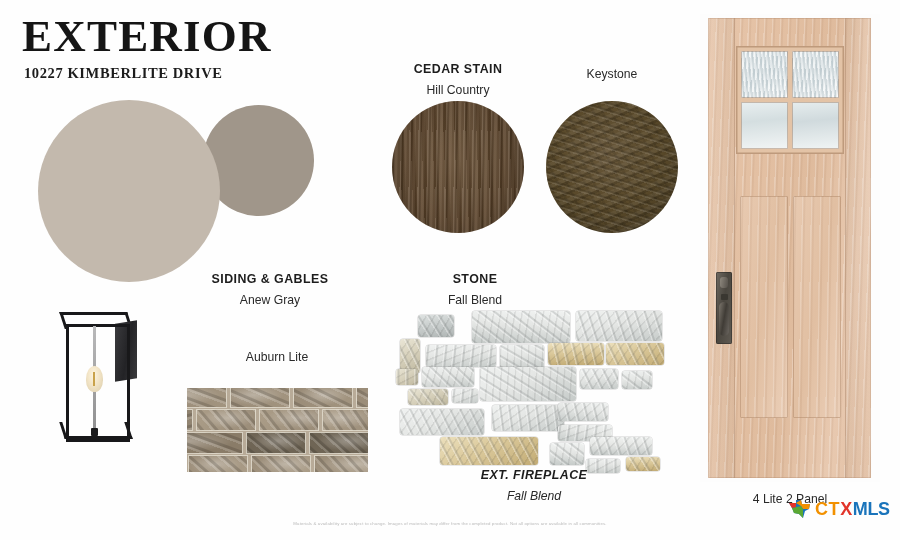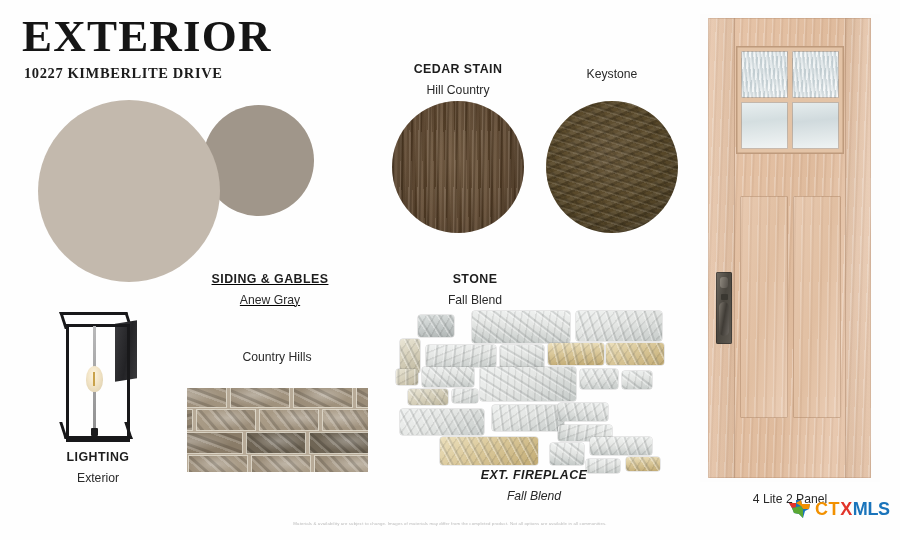--- a/index.html
+++ b/index.html
@@ -258,21 +258,21 @@
 <div class="board">
 
   <div class="header">
     <div class="title">EXTERIOR</div>
     <div class="subtitle">10227 KIMBERLITE DRIVE</div>
   </div>
 
   <div class="swatch" id="soffit-swatch"></div>
   <div class="swatch" id="siding-swatch"></div>
 
-  <div class="cap" style="left:163px;top:272px;width:214px;text-decoration:underline;">
+  <div class="cap" style="left:163px;top:272px;width:214px;">
     <div class="cname">SIDING &amp; GABLES</div>
     <div class="cval">Anew Gray</div>
   </div>
 
 
   <div class="cap" style="left:358px;top:62px;width:200px;">
     <div class="cname">CEDAR STAIN</div>
     <div class="cval">Hill Country</div>
   </div>
   <div class="stain" id="cedar-stain">
@@ -289,27 +289,23 @@
   <div id="lighting-fixture">
     <div class="lf-skew-top"></div>
     <div class="lf-back"></div>
     <div class="lf-frame"></div>
     <div class="lf-skew-bot"></div>
     <div class="lf-stem"></div>
     <div class="lf-bulb"></div>
     <div class="lf-filament"></div>
     <div class="lf-base"></div>
   </div>
-  <div class="cap" style="left:28px;top:450px;width:140px;">
-    <div class="cname">LIGHTING</div>
-    <div class="cval">Exterior</div>
-  </div>
 
   <div class="cap" style="left:177px;top:345px;width:200px;">
-    <div class="cval">Country Hills</div>
+    <div class="cval">Auburn Lite</div>
   </div>
   <div id="brick-swatch">
       <div class="brick-row" style="top: -2px;">
         <div class="brick-u" style="left: 0px; top: 0px; width: 60px; background: repeating-linear-gradient(20deg, rgba(255, 255, 255, 0.16) 0px, rgba(255, 255, 255, 0.16) 2px, rgba(0, 0, 0, 0.14) 3px, rgba(0, 0, 0, 0.14) 5px, transparent 6px, transparent 11px), radial-gradient(at 25% 40%, rgba(255, 255, 255, 0.3), transparent 60%), linear-gradient(100deg, rgb(154, 140, 120), rgb(162, 148, 127));"></div>
         <div class="brick-u" style="left: 63px; top: 0px; width: 60px; background: repeating-linear-gradient(23deg, rgba(255, 255, 255, 0.16) 0px, rgba(255, 255, 255, 0.16) 2px, rgba(0, 0, 0, 0.14) 3px, rgba(0, 0, 0, 0.14) 5px, transparent 6px, transparent 11px), radial-gradient(at 38% 40%, rgba(255, 255, 255, 0.3), transparent 60%), linear-gradient(100deg, rgb(154, 140, 120), rgb(162, 148, 127));"></div>
         <div class="brick-u" style="left: 126px; top: 0px; width: 60px; background: repeating-linear-gradient(26deg, rgba(255, 255, 255, 0.16) 0px, rgba(255, 255, 255, 0.16) 2px, rgba(0, 0, 0, 0.14) 3px, rgba(0, 0, 0, 0.14) 5px, transparent 6px, transparent 11px), radial-gradient(at 51% 40%, rgba(255, 255, 255, 0.3), transparent 60%), linear-gradient(100deg, rgb(154, 140, 120), rgb(162, 148, 127));"></div>
         <div class="brick-u" style="left: 189px; top: 0px; width: 60px; background: repeating-linear-gradient(29deg, rgba(255, 255, 255, 0.16) 0px, rgba(255, 255, 255, 0.16) 2px, rgba(0, 0, 0, 0.14) 3px, rgba(0, 0, 0, 0.14) 5px, transparent 6px, transparent 11px), radial-gradient(at 64% 40%, rgba(255, 255, 255, 0.3), transparent 60%), linear-gradient(100deg, rgb(154, 140, 120), rgb(162, 148, 127));"></div>
       </div>
       <div class="brick-row" style="top: 21px;">
         <div class="brick-u" style="left: -34px; top: 0px; width: 60px; background: repeating-linear-gradient(-14deg, rgba(255, 255, 255, 0.16) 0px, rgba(255, 255, 255, 0.16) 2px, rgba(0, 0, 0, 0.14) 3px, rgba(0, 0, 0, 0.14) 5px, transparent 6px, transparent 11px), radial-gradient(at -9% 40%, rgba(255, 255, 255, 0.3), transparent 60%), linear-gradient(117deg, rgb(126, 114, 97), rgb(148, 135, 116));"></div>

